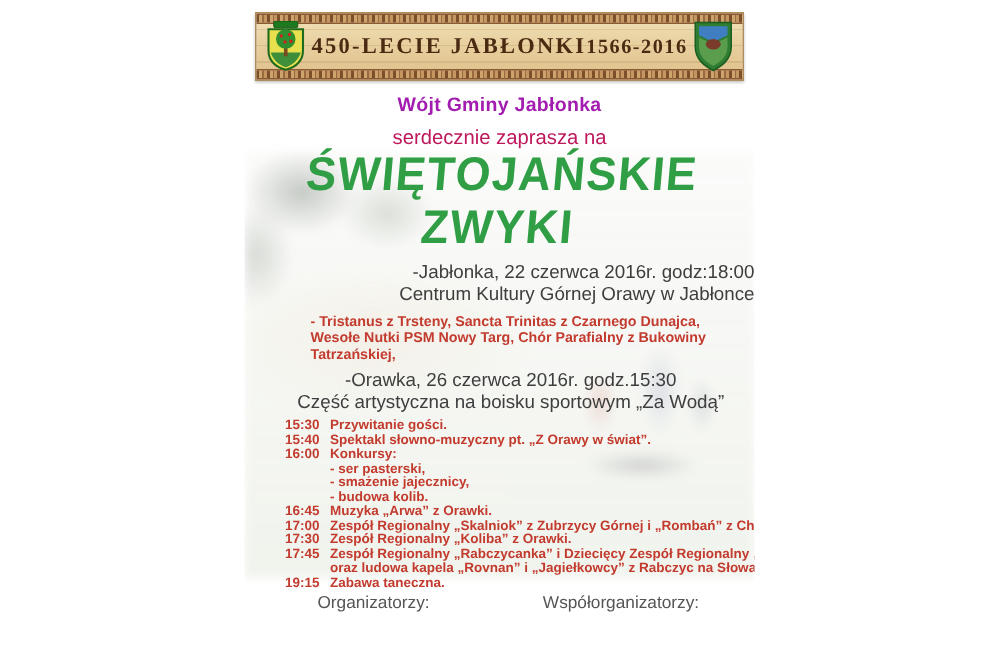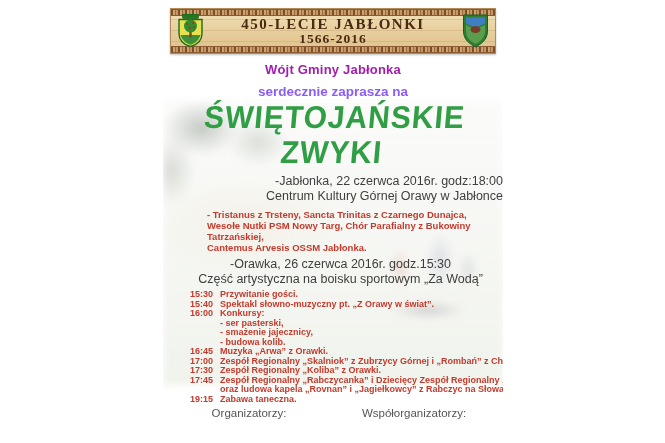--- a/index.html
+++ b/index.html
@@ -45,39 +45,39 @@
   .banner-ornament {
     position: absolute; left: 0; right: 0; height: 7px;
     background:
       repeating-linear-gradient(90deg, #7d4e2a 0 2px, #cda36e 2px 4px, #9a6a3e 4px 5px, #c49662 5px 7px);
     border-top: 1px solid #8a5a32; border-bottom: 1px solid #8a5a32;
   }
   .banner-ornament.top { top: 0; }
   .banner-ornament.bottom { bottom: 0; }
   .banner-text {
     position: absolute; left: 0; right: 0; top: 8px; bottom: 8px;
-    display: flex; flex-direction: column; align-items: center; justify-content: center;
+    display: flex; flex-direction: row; align-items: center; justify-content: center;
     font-family: "Liberation Serif", serif;
     color: #4b2a12; font-weight: bold; text-align: center;
   }
   .banner-title { font-size: 15px; letter-spacing: 1.5px; line-height: 16px; }
   .banner-years { font-size: 13.5px; letter-spacing: 1px; line-height: 14px; }
   .crest { position: absolute; top: 50%; transform: translateY(-50%); }
   .crest.left  { left: 6px; }
   .crest.right { right: 6px; }
 
   
   .host {
     margin-top: 9px; text-align: center;
     font-size: 13px; font-weight: bold; color: #a21caf; line-height: 14px;
     letter-spacing: 0.2px;
   }
   .invite {
     margin-top: 8px; text-align: center;
-    font-size: 13.5px; font-weight: bold; color: #8b5cf6; line-height: 14px;
+    font-size: 13.5px; font-weight: normal; color: #be185d; line-height: 14px;
   }
   .event-title {
     position: relative;
     margin-top: 2px; text-align: center;
     font-size: 30px; font-weight: bold; color: #2f9e44;
     line-height: 34px; letter-spacing: 1px;
     transform: skewX(-5deg) scaleY(1.05);
   }
 
   .venue {
@@ -155,21 +155,20 @@
   <div class="event-title">ŚWIĘTOJAŃSKIE ZWYKI</div>
 
   <div class="venue">
     <div>-Jabłonka, 22 czerwca 2016r. godz:18:00</div>
     <div>Centrum Kultury Górnej Orawy w Jabłonce</div>
   </div>
 
   <div class="concert">
     <div>- Tristanus z Trsteny, Sancta Trinitas z Czarnego Dunajca,</div>
     <div>Wesołe Nutki PSM Nowy Targ, Chór Parafialny z Bukowiny Tatrzańskiej,</div>
-    <div>Cantemus Arvesis OSSM Jabłonka.</div>
   </div>
 
   <div class="event2">
     <div>-Orawka, 26 czerwca 2016r. godz.15:30</div>
     <div>Część artystyczna na boisku sportowym „Za Wodą”</div>
   </div>
 
   <div class="schedule">
     <div class="sched-row">
       <span class="sched-time">15:30</span>

